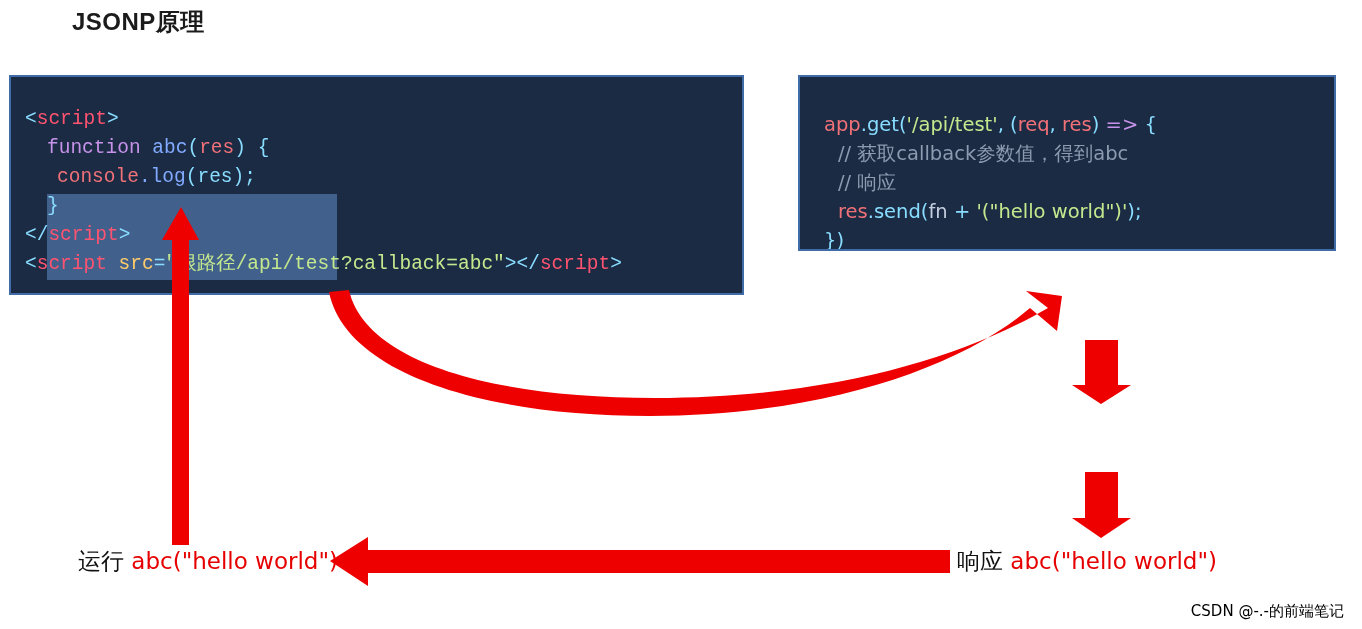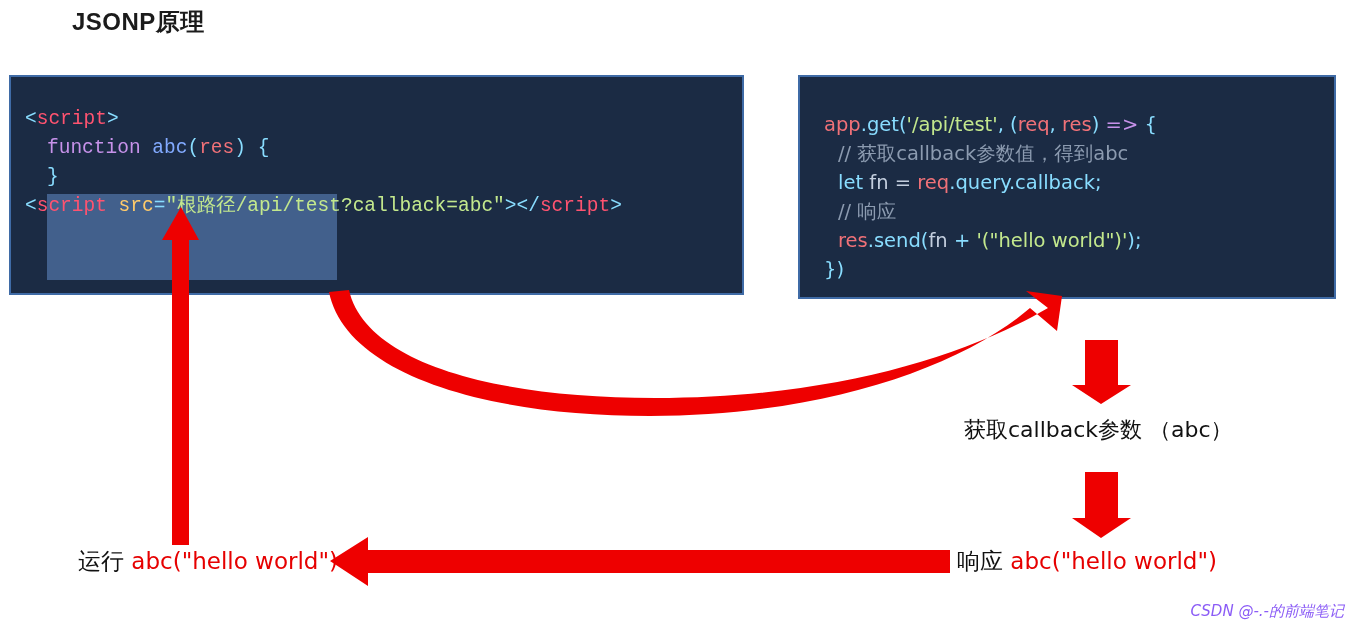--- a/index.html
+++ b/index.html
@@ -24,21 +24,21 @@
     background:#1b2b44;
     border:2px solid #3f6ba6;
     box-sizing:border-box;
     font-family:"DejaVu Sans","Liberation Sans",sans-serif;
     font-size:19.5px;
     line-height:29px;
     color:#cfd8e6;
     overflow:hidden;
   }
   #panel-left {left:9px;  top:75px; width:735px; height:220px;}
-  #panel-right{left:798px;top:75px; width:538px; height:224px;}
+  #panel-right{left:798px;top:75px; width:538px; height:176px;}
 
   .code-lines{position:absolute;left:0;top:0;width:100%;}
   #panel-left  .code-lines{padding:28px 0 0 14px;font-family:Liberation Mono, monospace;}
   #panel-right .code-lines{padding:33px 0 0 24px;}
   .code-line{white-space:pre;height:29px;}
 
   
   .selection-highlight{
     position:absolute;left:36px;top:117px;width:290px;height:86px;
     background:#42608c;
@@ -69,58 +69,58 @@
   }
   .label .red{color:#e60000;}
   #label-request  {left:592px;top:329px;font-size:22px;}
   #label-getparam {left:964px;top:415px;font-size:22px;}
   #label-run      {left:78px; top:546px;font-size:23px;}
   #label-response {left:957px;top:546px;font-size:23px;}
 
   
   .watermark{
     position:absolute;right:18px;bottom:8px;
-    color:#8b5cf6;font-size:15px;
+    color:#000000;font-size:15px;
     font-family:"DejaVu Sans","Liberation Sans",sans-serif;
     white-space:nowrap;
-    font-style:italic;
   }
 </style>
 </head>
 <body>
 
 <div class="stage">
 
   <div class="title">JSONP原理</div>
 
   <div class="code-panel" id="panel-left">
     <div class="selection-highlight"></div>
     <div class="code-lines">
 
       <div class="code-line"><span class="t-punct">&lt;</span><span class="t-tag">script</span><span class="t-punct">&gt;</span></div>
 
       <div class="code-line" style="padding-left:22px"><span class="t-keyword">function</span><span class="t-func"> abc</span><span class="t-brace">(</span><span class="t-param">res</span><span class="t-brace">)</span><span class="t-brace"> {</span></div>
 
+      <div class="code-line" style="padding-left:32px"><span class="t-param">console</span><span class="t-func">.log</span><span class="t-brace">(</span><span class="t-method">res</span><span class="t-brace">)</span><span class="t-brace">;</span></div>
 
       <div class="code-line" style="padding-left:22px"><span class="t-brace">}</span></div>
 
+      <div class="code-line"><span class="t-punct">&lt;/</span><span class="t-tag">script</span><span class="t-punct">&gt;</span></div>
 
       <div class="code-line"><span class="t-punct">&lt;</span><span class="t-tag">script</span><span class="t-attr"> src</span><span class="t-punct">=</span><span class="t-string">"根路径/api/test?callback=abc"</span><span class="t-punct">&gt;</span><span class="t-punct">&lt;/</span><span class="t-tag">script</span><span class="t-punct">&gt;</span></div>
 
     </div>
   </div>
 
   <div class="code-panel" id="panel-right">
     <div class="code-lines">
 
       <div class="code-line"><span class="t-param">app</span><span class="t-method">.get</span><span class="t-brace">(</span><span class="t-string">'/api/test'</span><span class="t-brace">, </span><span class="t-brace">(</span><span class="t-param">req</span><span class="t-brace">, </span><span class="t-param">res</span><span class="t-brace">)</span><span class="t-op"> =&gt; </span><span class="t-brace">{</span></div>
 
       <div class="code-line" style="padding-left:14px"><span class="t-comment">// 获取callback参数值，得到abc</span></div>
 
-      <div class="code-line" style="padding-left:14px"><span class="t-method">let</span><span class="t-plain"> fn </span><span class="t-plain">= </span><span class="t-param">req</span><span class="t-method">.query.callback</span><span class="t-brace">;</span></div>
 
       <div class="code-line" style="padding-left:14px"><span class="t-comment">// 响应</span></div>
 
       <div class="code-line" style="padding-left:14px"><span class="t-param">res</span><span class="t-method">.send</span><span class="t-brace">(</span><span class="t-plain">fn</span><span class="t-brace"> + </span><span class="t-string">'("hello world")'</span><span class="t-brace">)</span><span class="t-brace">;</span></div>
 
       <div class="code-line"><span class="t-brace">})</span></div>
 
     </div>
   </div>
 
@@ -140,21 +140,20 @@
          Z"></path>
 
     <polygon fill="#ee0000" points="1085,340 1118,340 1118,385 1131,385 1101,404 1072,385 1085,385"></polygon>
 
     <polygon fill="#ee0000" points="1085,472 1118,472 1118,518 1131,518 1101,538 1072,518 1085,518"></polygon>
 
     <polygon fill="#ee0000" points="330,561 368,537 368,550 950,550 950,573 368,573 368,586"></polygon>
   </svg>
 
 
-  <div class="label" id="label-getparam">获取callback参数 （abc）</div>
 
   <div class="label" id="label-run"><span>运行 </span><span class="red">abc("hello world")</span></div>
 
   <div class="label" id="label-response"><span>响应 </span><span class="red">abc("hello world")</span></div>
 
   <div class="watermark">CSDN @-.-的前端笔记</div>
 
 </div>
 
 </body></html>

